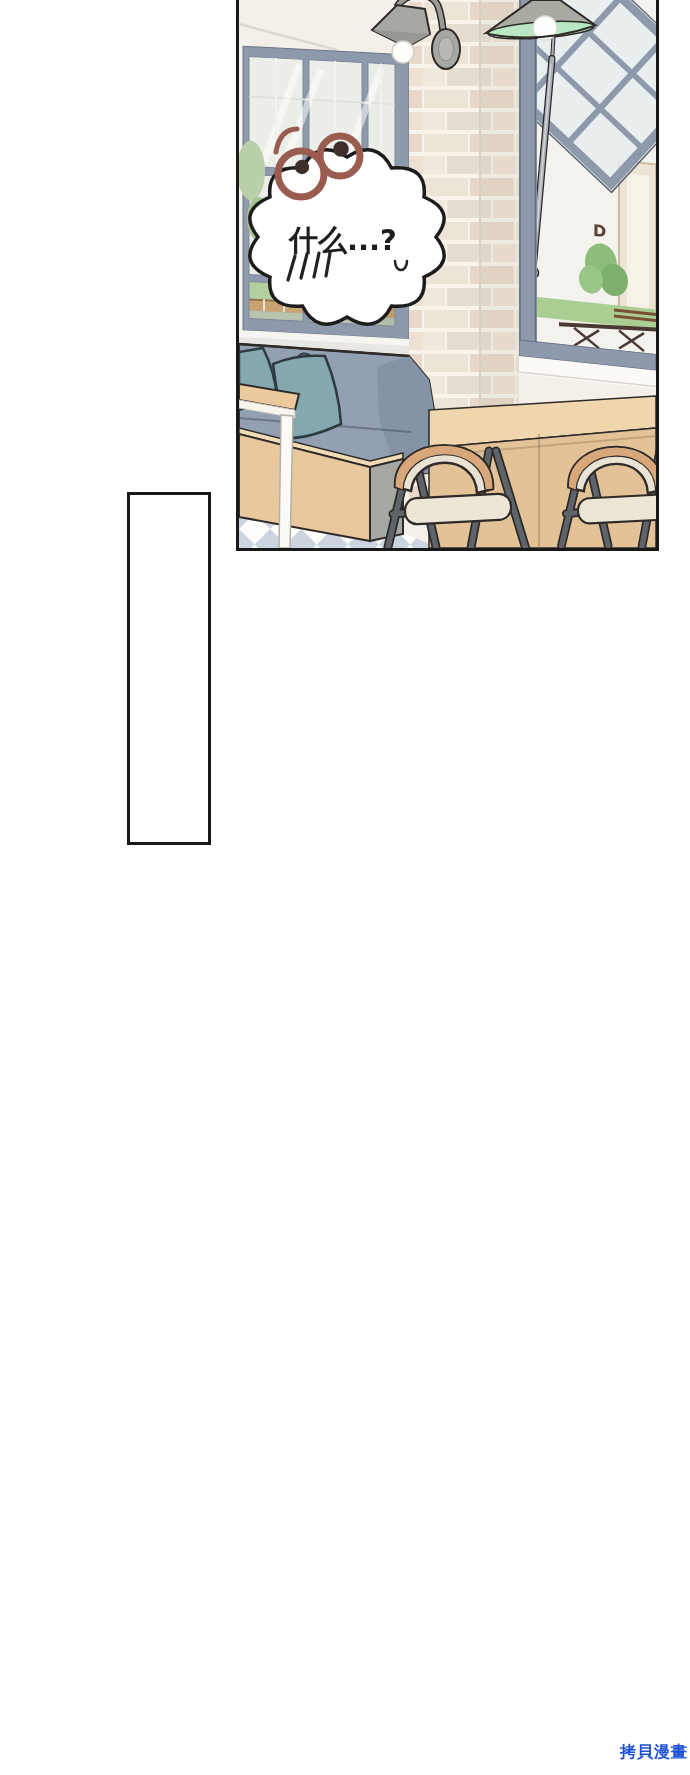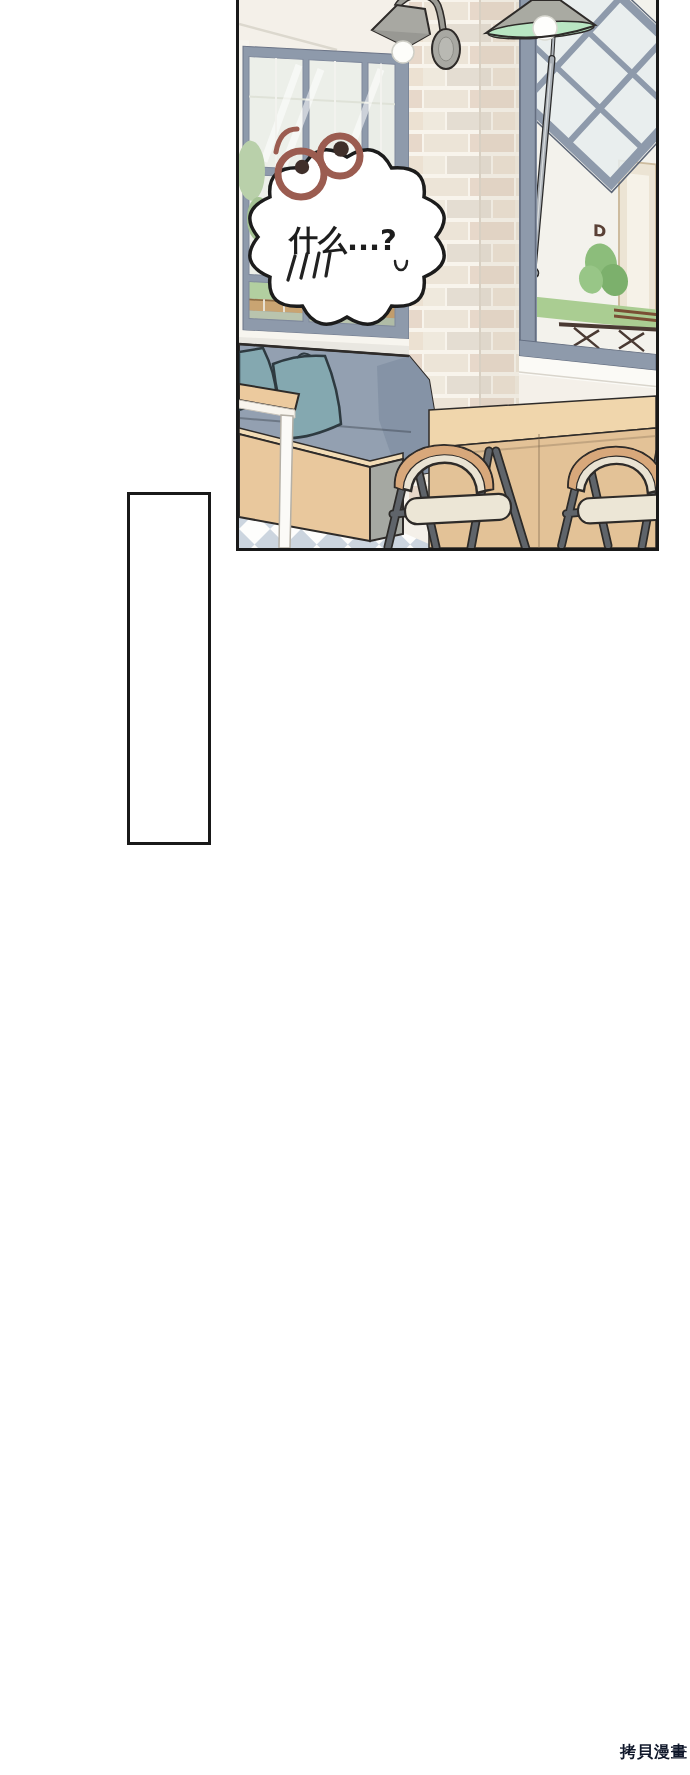--- a/index.html
+++ b/index.html
@@ -10,21 +10,21 @@
     border:3px solid #191919;border-top:0;box-sizing:border-box;
     background:#f4f0e9;overflow:hidden;
   }
   .main-panel svg{display:block;}
   .empty-panel{
     position:absolute;left:127px;top:492px;width:84px;height:353px;
     border:3px solid #191919;box-sizing:border-box;background:#ffffff;
   }
   .watermark{
     position:absolute;left:620px;top:1742px;
-    font-size:16px;letter-spacing:1px;color:#0f172a;font-weight:bold;
+    font-size:16px;letter-spacing:1px;color:#1d4ed8;font-weight:bold;
   }
   .bubble-text{font-family:"DejaVu Sans","Liberation Sans",sans-serif;}
 </style>
 </head>
 <body>
 
 <div class="page">
 
   <div class="main-panel">
     <svg width="417" height="548" viewBox="0 0 417 548">

